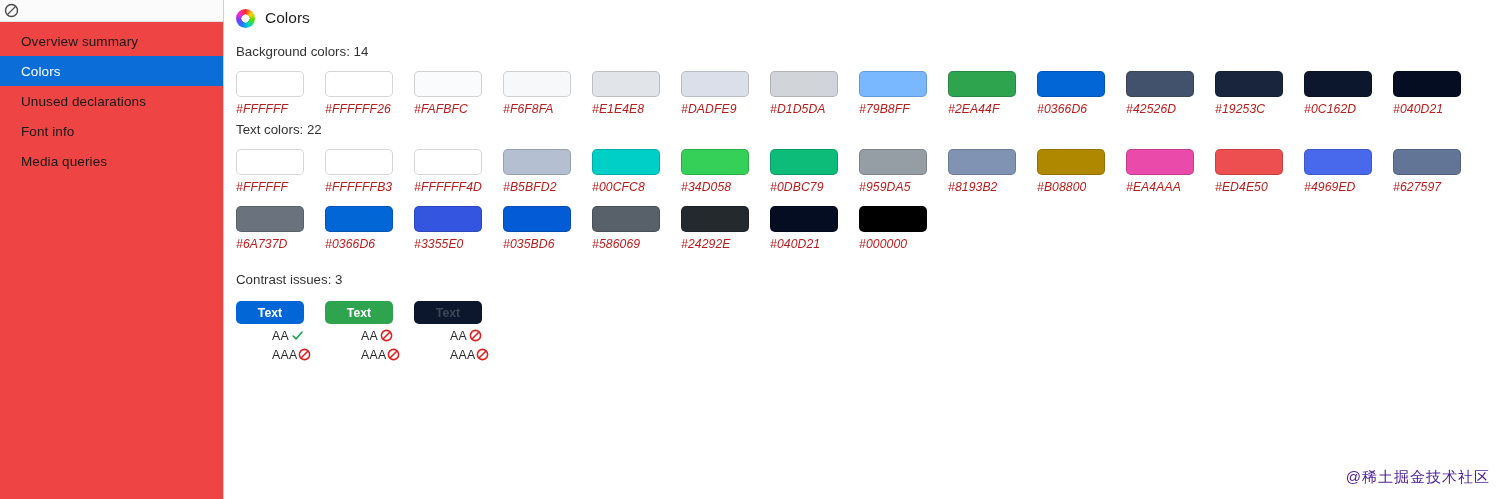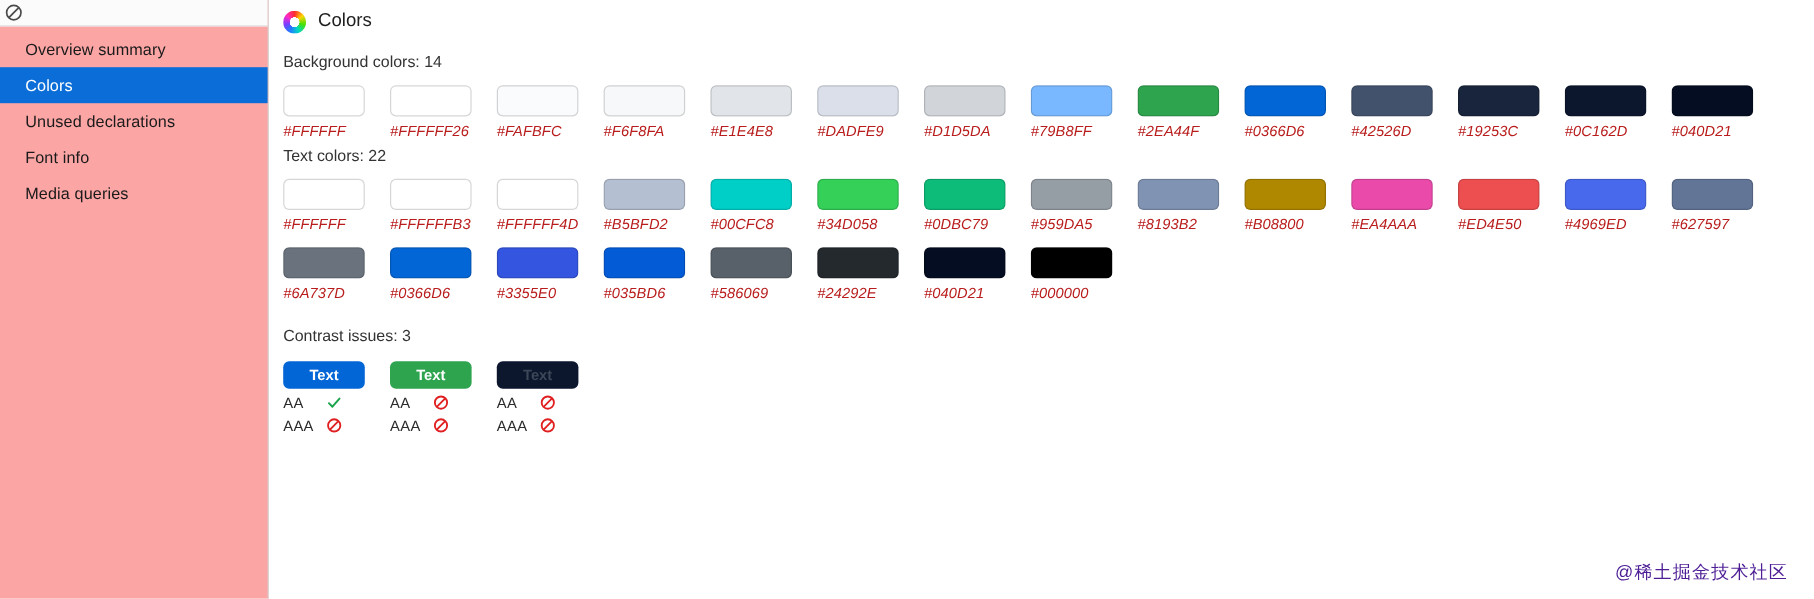--- a/index.html
+++ b/index.html
@@ -10,21 +10,21 @@
     background: #ffffff;
     font-family: "Liberation Sans", sans-serif;
     -webkit-font-smoothing: antialiased;
   }
   #app { position: relative; width: 1512px; height: 499px; display: flex; }
 
   
   .sidebar {
     width: 224px;
     height: 499px;
-    background: #fca5a5;
+    background: #ef4444;
     border-right: 1px solid #cfcfcf;
     flex: 0 0 224px;
     position: relative;
   }
   .sidebar-toolbar {
     height: 22px;
     border-bottom: 1px solid #e3e3e3;
     display: flex;
     align-items: center;
     padding-left: 4px;
@@ -125,20 +125,21 @@
     display: flex;
     align-items: center;
     margin-top: 4px;
     height: 15px;
   }
   .contrast-level {
     width: 36px;
     font-size: 12.3px;
     color: #2b2b2b;
     letter-spacing: .3px;
+    margin-left: 36px;
   }
   .mark { width: 13px; height: 13px; display: block; }
 
   
   .watermark {
     position: absolute;
     right: 22px;
     bottom: 12px;
     font-size: 15px;
     color: #4c1d95;

